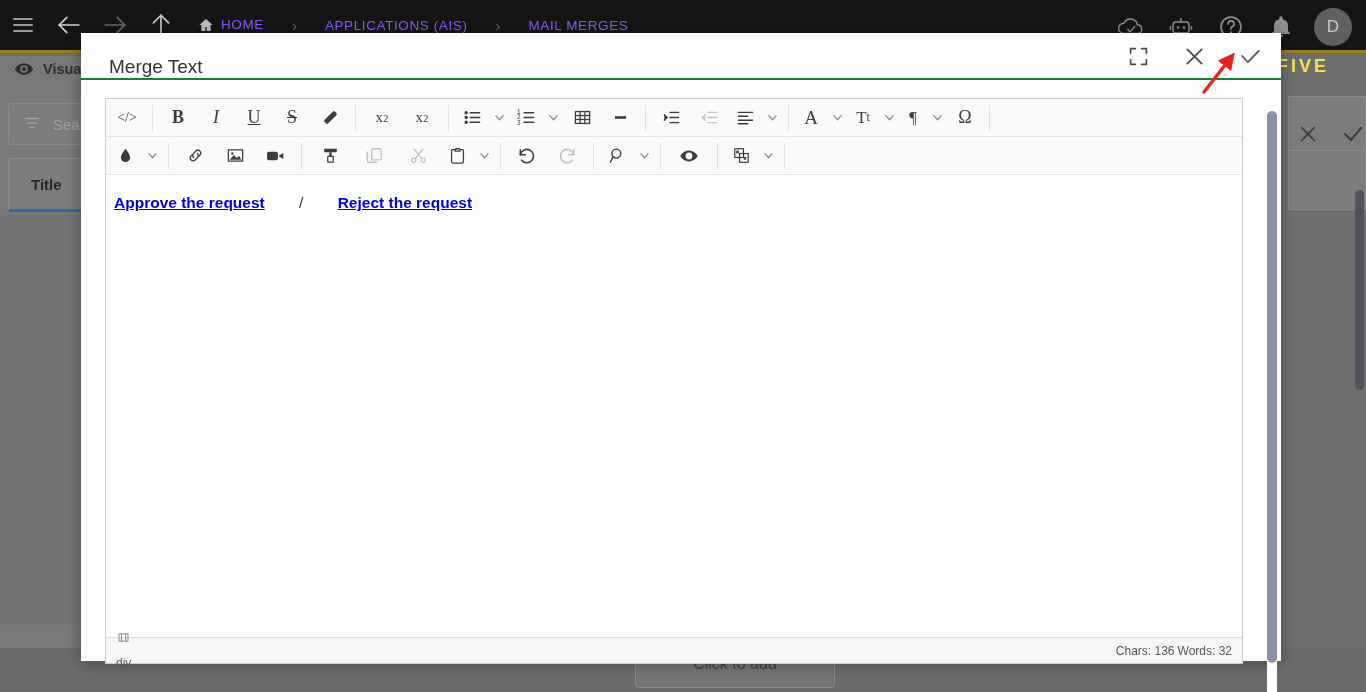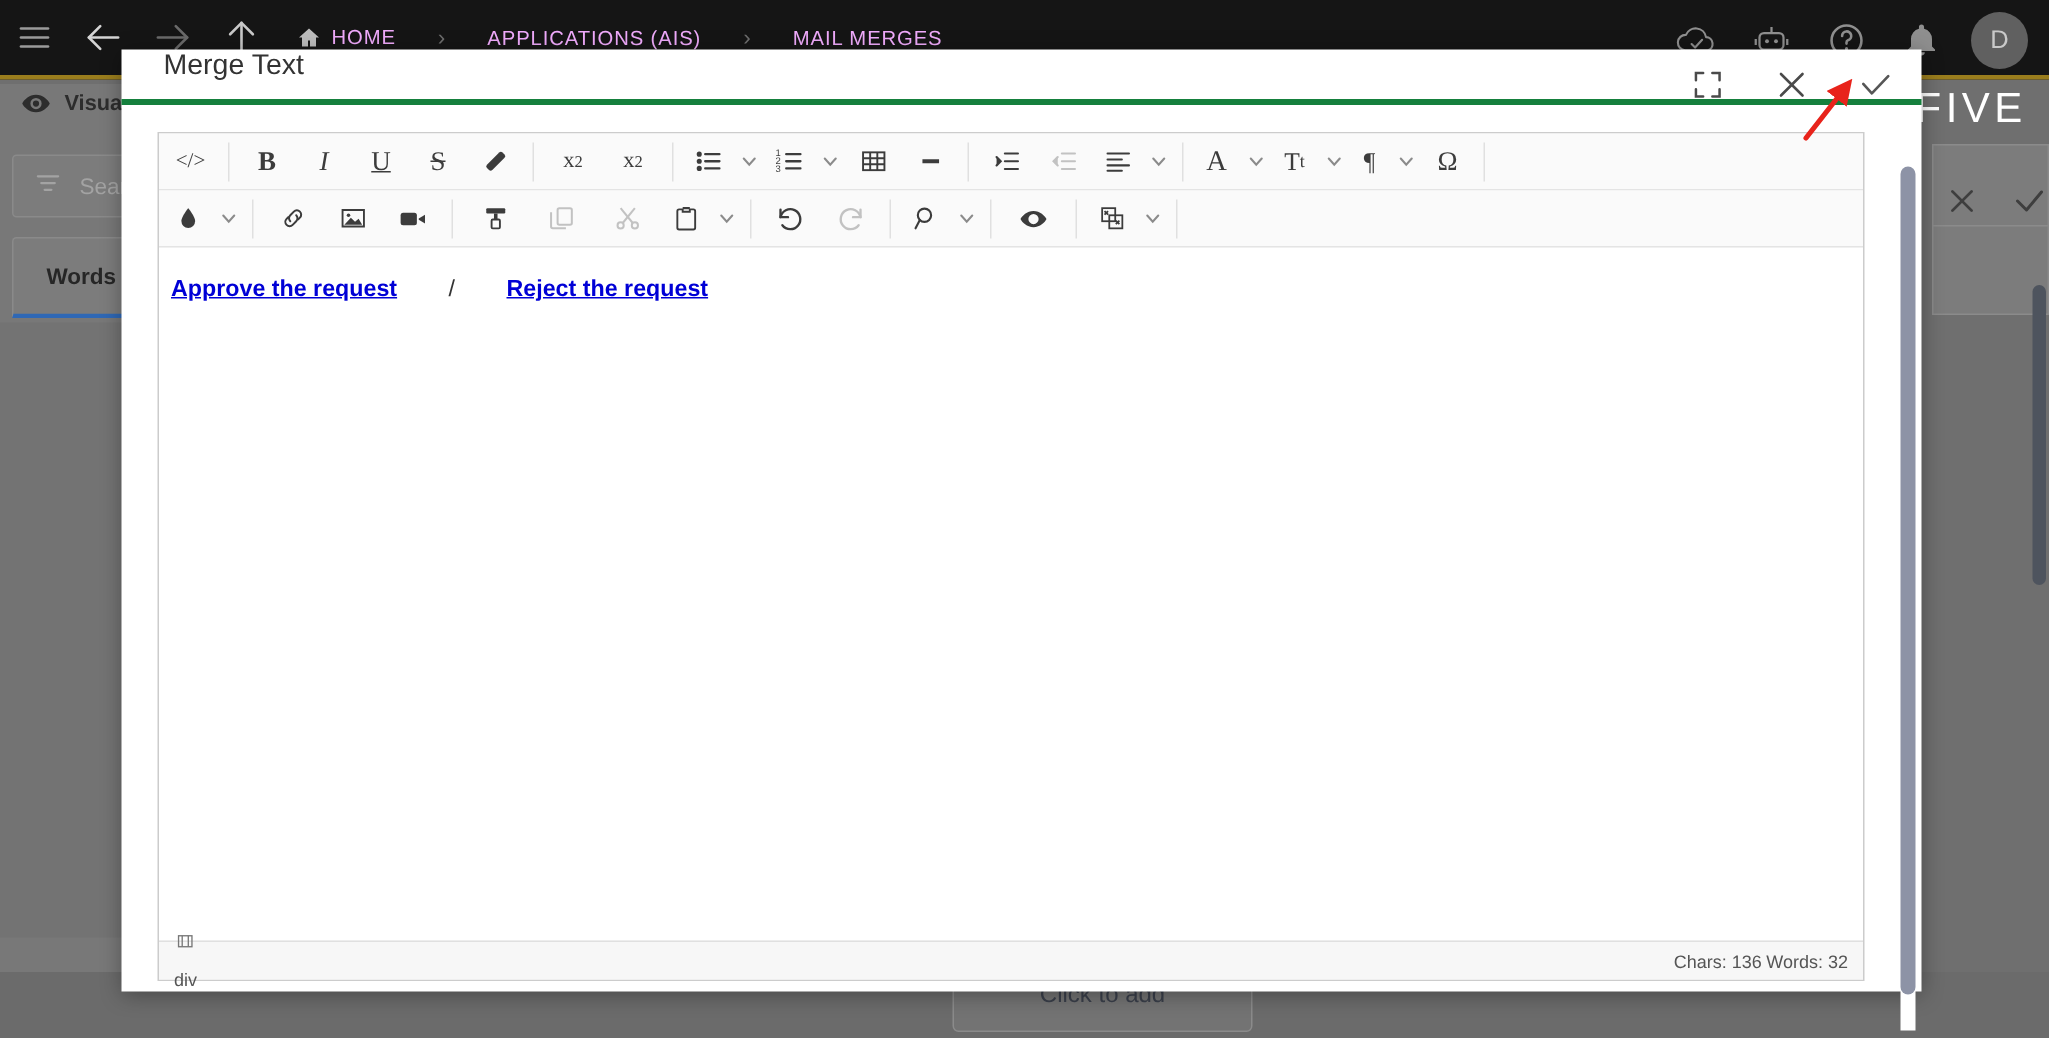--- a/index.html
+++ b/index.html
@@ -22,21 +22,21 @@
     border-bottom: 3px solid #9a7d1d;
   }
   .topbar-icon {
     width: 46px; height: 53px;
     display: flex; align-items: center; justify-content: center;
     color: #9a9a9a;
   }
   .topbar-icon svg { display: block; }
   .crumbs { display: flex; align-items: center; margin-left: 8px; }
   .crumb {
-    color: #f0abfc; font-size: 13.5px; letter-spacing: 0.6px;
+    color: #8b5cf6; font-size: 13.5px; letter-spacing: 0.6px;
     padding: 0 6px; white-space: nowrap;
   }
   .crumb-sep { color: #6e6e6e; font-size: 15px; padding: 0 22px; }
   .home-ico { color: #bdbdbd; margin-right: 7px; display: inline-flex; vertical-align: middle;}
   .topbar-right {
     position: absolute; right: 8px; top: 0; height: 53px;
     display: flex; align-items: center; gap: 8px;
   }
   .tb-r-icon {
     width: 42px; height: 53px; display: flex; align-items: center; justify-content: center;
@@ -44,21 +44,21 @@
   }
   .avatar {
     width: 38px; height: 38px; border-radius: 50%; background: #606060;
     color: #c9c9c9; display: flex; align-items: center; justify-content: center;
     font-size: 17px; margin-left: 4px; margin-right: 6px;
   }
 
   
   .brand-five {
     position: absolute; left: 1277px; top: 56px;
-    font-size: 28px; font-weight: 400; color: #ffffff; letter-spacing: 3px;
+    font-size: 18px; font-weight: 700; color: #fde047; letter-spacing: 3px;
     font-family: "Liberation Sans", sans-serif;
   }
 
   
   .bg-panel-left {
     position: absolute; left: 0; top: 56px; width: 458px; height: 636px;
     background: #787878;
     border-right: 1px solid #5e5e5e;
   }
   .bg-vis-row {
@@ -113,22 +113,22 @@
   }
 
   
   #merge-modal {
     position: absolute; left: 81px; top: 33px; width: 1200px; height: 628px;
     background: #ffffff;
     box-shadow: 0 2px 14px rgba(0,0,0,0.35);
     z-index: 20;
   }
   .modal-header {
-    height: 37px; display: flex; align-items: flex-start;
-    border-bottom: 4px solid #15803d; position: relative;
+    height: 47px; display: flex; align-items: flex-end;
+    border-bottom: 2px solid #15803d; position: relative;
   }
   .modal-title {
     margin-left: 28px; font-size: 19px; color: #333; font-weight: 400;
   }
   .modal-actions {
     position: absolute; right: 10px; top: 0; height: 47px;
     display: flex; align-items: center; gap: 14px;
   }
   .modal-act {
     width: 42px; height: 40px; display: flex; align-items: center; justify-content: center;
@@ -224,21 +224,21 @@
       <svg width="18" height="18" viewBox="0 0 24 24" fill="none" stroke="#a3a3a3" stroke-width="2" stroke-linecap="round">
         <line x1="3" y1="6" x2="21" y2="6"></line>
           <line x1="6" y1="12" x2="18" y2="12"></line>
           <line x1="9" y1="18" x2="15" y2="18"></line>
       </svg>
     </span>
     <span>Search</span>
   </div>
 
   <div class="bg-title-card">
-    <span>Words</span>
+    <span>Title</span>
   </div>
 
   <div class="bg-body-area"></div>
   <div class="bg-bottom-strip"></div>
 
   <div class="bg-click-to-add">
     <span>Click to add</span>
   </div>
 
   <div class="brand-five">FIVE</div>

